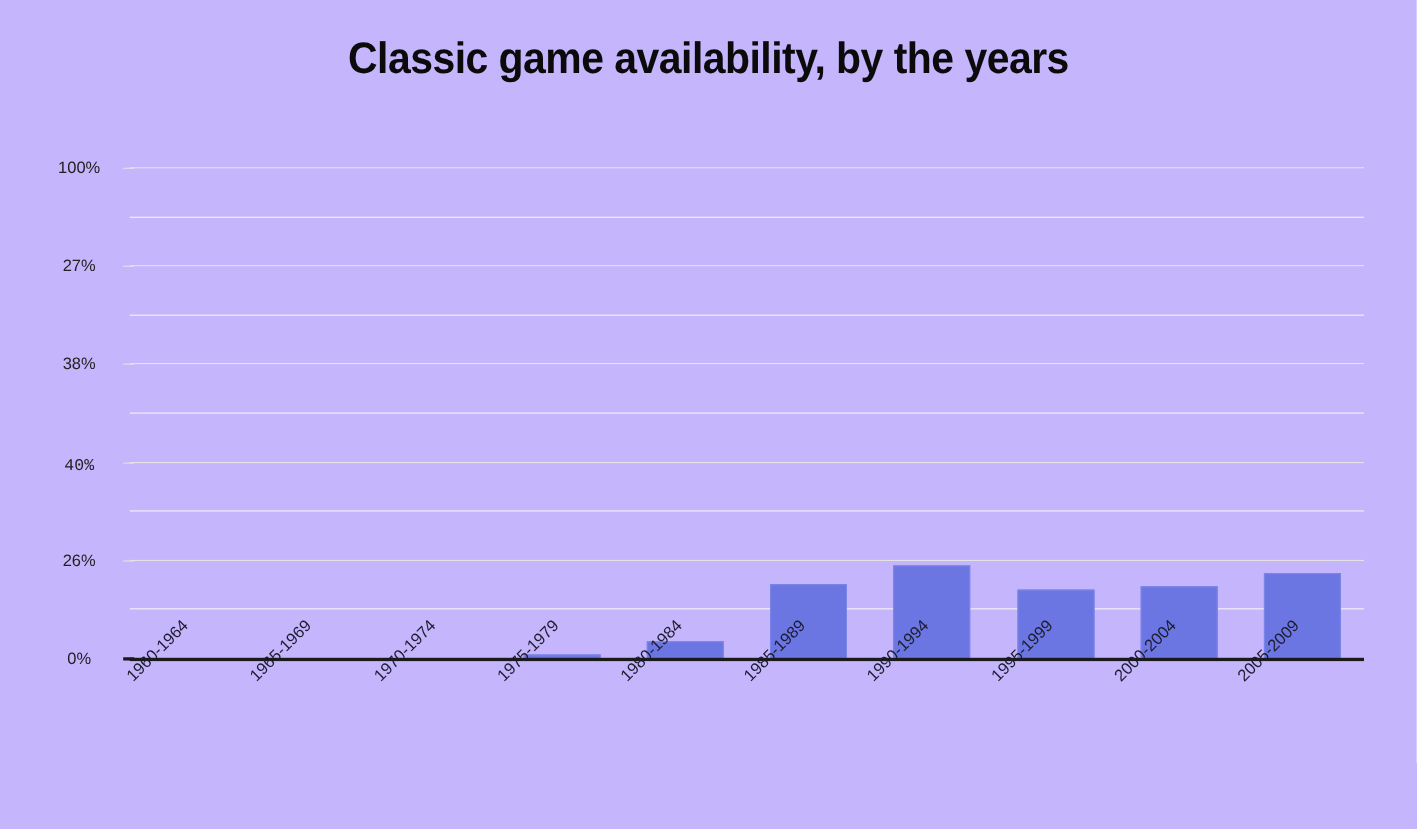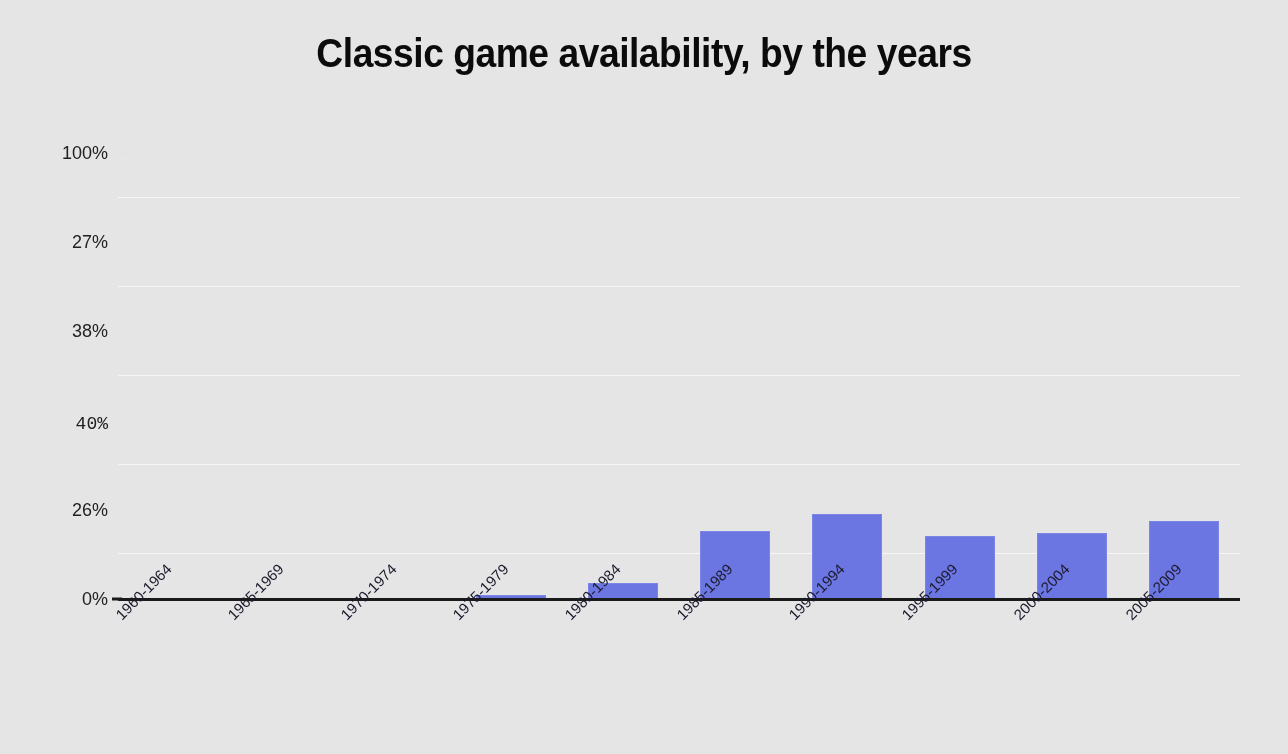--- a/index.html
+++ b/index.html
@@ -11,21 +11,21 @@
     width: 1288px;
     height: 754px;
     font-family: "Liberation Sans", sans-serif;
     overflow: hidden;
     position: relative;
   }
 
   #chart-root {
     position: absolute;
     inset: 0;
-    background: #e5e5e5;
+    background: #c4b5fd;
   }
 
   
   .chart-title {
     position: absolute;
     top: 30px;
     left: 0;
     width: 1288px;
     text-align: center;
     font-family: "Liberation Sans", sans-serif;
@@ -67,22 +67,22 @@
     height: 3px;
     bottom: -2px;
     background: #1a1a1a;
   }
 
   
   .ytick {
     position: absolute;
     right: 1180px; 
     width: 70px;
-    text-align: right;
-    font-size: 18px;
+    text-align: center;
+    font-size: 15px;
     color: #222222;
     transform: translateY(-50%);
     white-space: nowrap;
   }
 
   .ytick-dash {
     position: absolute;
     left: -12px;
     width: 12px;
     height: 1px;

